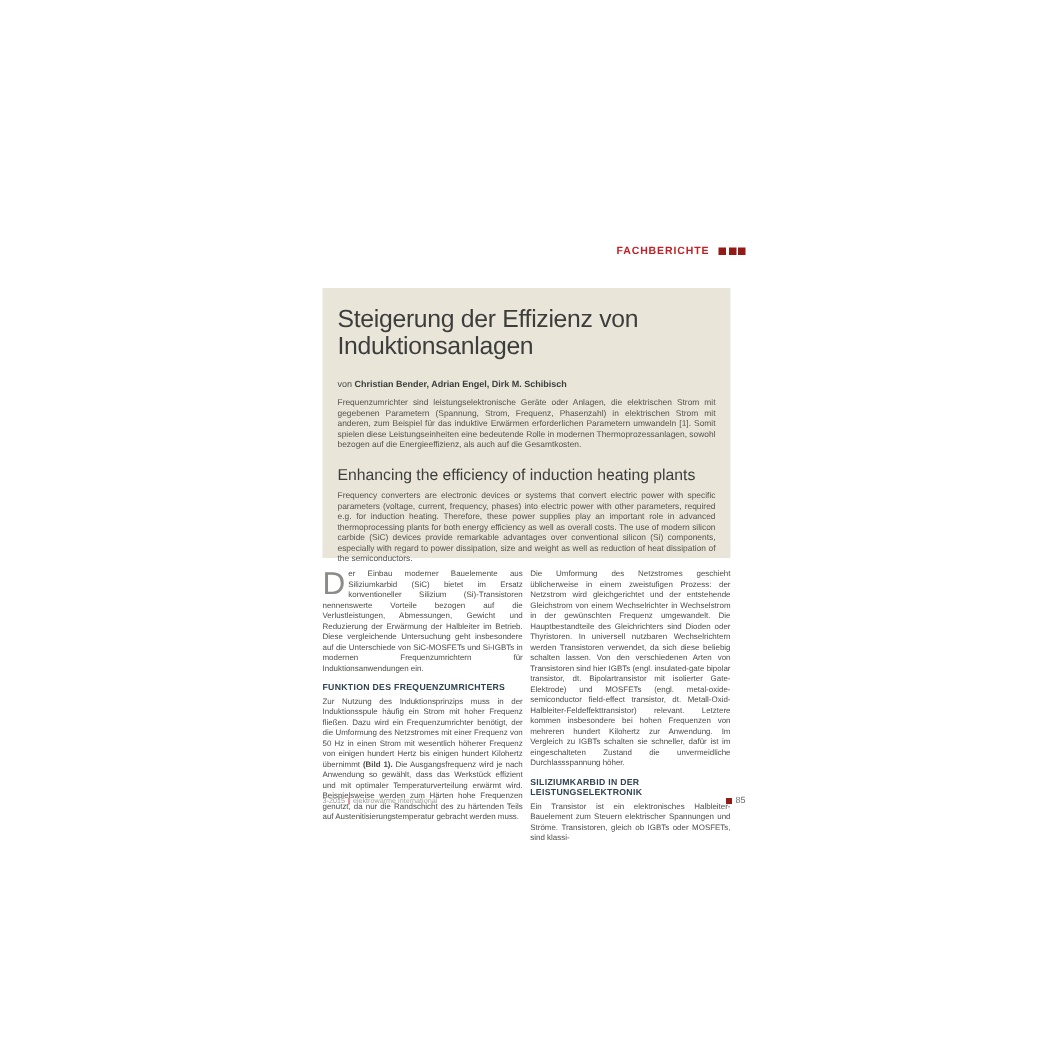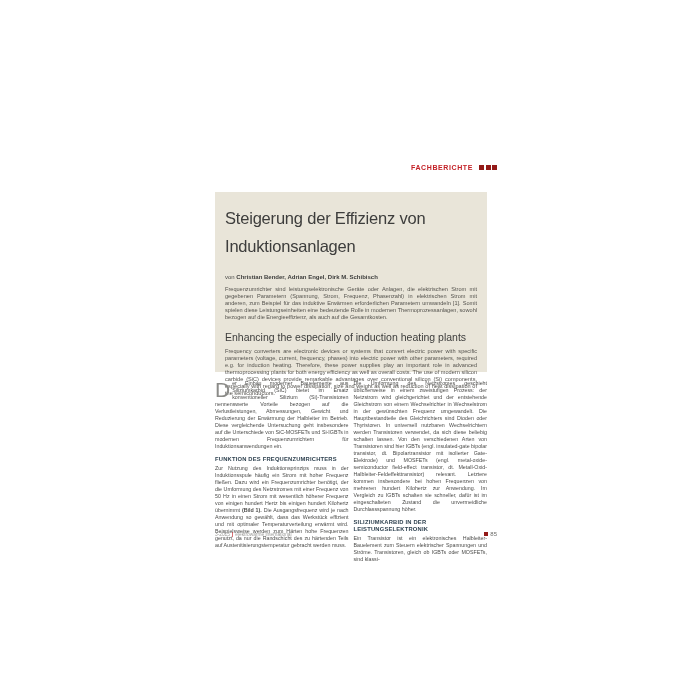--- a/index.html
+++ b/index.html
@@ -7,21 +7,21 @@
   .sheet { position:relative; width:700px; height:700px; background:#ffffff; overflow:hidden; }
 
   
   .cat-row { position:absolute; left:215px; top:164px; width:282px; display:flex; justify-content:flex-end; align-items:center; gap:6px; }
   .cat-label { font-size:7px; font-weight:bold; letter-spacing:0.6px; color:#c32026; }
   .cat-squares { display:flex; gap:1.5px; }
   .cat-squares i { display:block; width:5px; height:5px; background:#941a18; }
 
   
   .abstract-box { position:absolute; left:215px; top:192px; width:272px; height:180px; background:#e9e5d9; padding:12px 10px 0 10px; }
-  .doc-title { font-size:16.5px; line-height:28px; font-weight:400; color:#3d3d3c; width:215px; letter-spacing:-0.2px; }
+  .doc-title { font-size:16.5px; line-height:18px; font-weight:400; color:#3d3d3c; width:215px; letter-spacing:-0.2px; }
   .byline { margin-top:14px; font-size:6px; color:#4b4b49; }
   .byline b { color:#3d3d3c; }
   .abstract-de { margin-top:6px; font-size:5.6px; line-height:7px; color:#55534e; text-align:justify; }
   .en-title { margin-top:10px; font-size:10.5px; font-weight:400; color:#3d3d3c; }
   .abstract-en { margin-top:5px; font-size:5.6px; line-height:7px; color:#55534e; text-align:justify; }
 
   
   .columns { position:absolute; left:215px; top:380px; width:272px; display:flex; gap:5px; }
   .col { width:133.5px; }
   .col p { font-size:5.3px; line-height:7px; color:#4b4b49; text-align:justify; }
@@ -47,21 +47,21 @@
       <i></i>
       <i></i>
       <i></i>
     </span>
   </div>
 
   <div class="abstract-box">
     <h1 class="doc-title">Steigerung der Effizienz von Induktionsanlagen</h1>
     <div class="byline"><span>von </span><b>Christian Bender, Adrian Engel, Dirk M. Schibisch</b></div>
     <p class="abstract-de">Frequenzumrichter sind leistungselektronische Geräte oder Anlagen, die elektrischen Strom mit gegebenen Parametern (Spannung, Strom, Frequenz, Phasenzahl) in elektrischen Strom mit anderen, zum Beispiel für das induktive Erwärmen erforderlichen Parametern umwandeln [1]. Somit spielen diese Leistungseinheiten eine bedeutende Rolle in modernen Thermoprozessanlagen, sowohl bezogen auf die Energieeffizienz, als auch auf die Gesamtkosten.</p>
-    <h2 class="en-title">Enhancing the especially of induction heating plants</h2>
+    <h2 class="en-title">Enhancing the efficiency of induction heating plants</h2>
     <p class="abstract-en">Frequency converters are electronic devices or systems that convert electric power with specific parameters (voltage, current, frequency, phases) into electric power with other parameters, required e.g. for induction heating. Therefore, these power supplies play an important role in advanced thermoprocessing plants for both energy efficiency as well as overall costs. The use of modern silicon carbide (SiC) devices provide remarkable advantages over conventional silicon (Si) components, especially with regard to power dissipation, size and weight as well as reduction of heat dissipation of the semiconductors.</p>
   </div>
 
   <div class="columns">
     <div class="col">
       <p class="dropcap-para">Der Einbau moderner Bauelemente aus Siliziumkarbid (SiC) bietet im Ersatz konventioneller Silizium (Si)-Transistoren nennenswerte Vorteile bezogen auf die Verlustleistungen, Abmessungen, Gewicht und Reduzierung der Erwärmung der Halbleiter im Betrieb. Diese vergleichende Untersuchung geht insbesondere auf die Unterschiede von SiC-MOSFETs und Si-IGBTs in modernen Frequenzumrichtern für Induktionsanwendungen ein.</p>
       <h3>FUNKTION DES FREQUENZUMRICHTERS</h3>
       <p><span>Zur Nutzung des Induktionsprinzips muss in der Induktionsspule häufig ein Strom mit hoher Frequenz fließen. Dazu wird ein Frequenzumrichter benötigt, der die Umformung des Netzstromes mit einer Frequenz von 50 Hz in einen Strom mit wesentlich höherer Frequenz von einigen hundert Hertz bis einigen hundert Kilohertz übernimmt </span><b>(Bild 1).</b><span> Die Ausgangsfrequenz wird je nach Anwendung so gewählt, dass das Werkstück effizient und mit optimaler Temperaturverteilung erwärmt wird. Beispielsweise werden zum Härten hohe Frequenzen genutzt, da nur die Randschicht des zu härtenden Teils auf Austenitisierungstemperatur gebracht werden muss.</span></p>
     </div>
     <div class="col">

